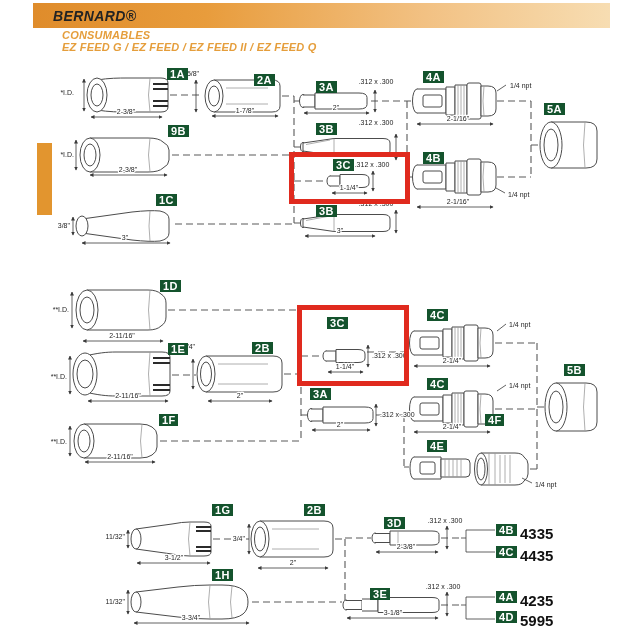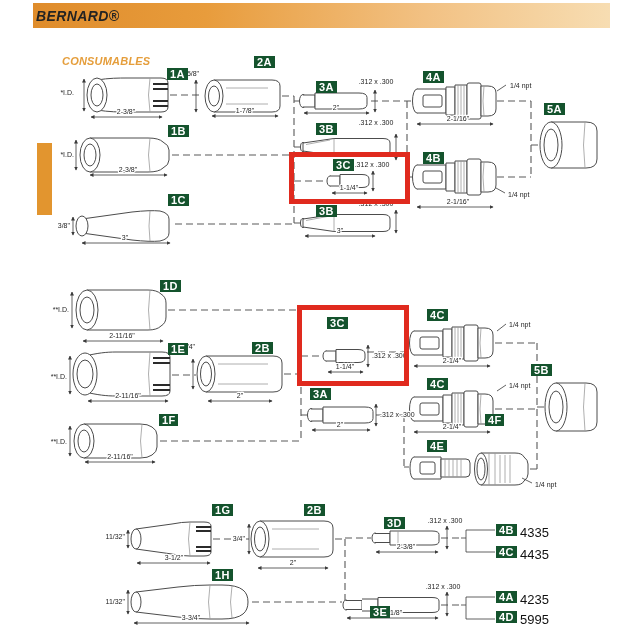--- a/index.html
+++ b/index.html
@@ -2,49 +2,50 @@
 <html><head>
 <meta charset="utf-8">
 <style>
   html,body{margin:0;padding:0;background:#fff;}
   .page{position:relative;width:640px;height:640px;background:#fff;overflow:hidden;
         font-family:"Liberation Sans",sans-serif;}
   .header-bar{position:absolute;left:33px;top:3px;width:577px;height:25px;
         background:linear-gradient(90deg,#DF8C2B 0%,#E89C3C 30%,#F2C183 68%,#F7DDB2 100%);
         display:flex;align-items:center;}
   .brand{font-style:italic;font-weight:bold;font-size:14px;color:#232323;
-        padding-left:3px;letter-spacing:.4px;}
+        padding-left:20px;letter-spacing:.4px;}
   .sub{position:absolute;color:#E59E3C;font-weight:bold;font-style:italic;font-size:11px;
         letter-spacing:.2px;white-space:nowrap;}
-  .sub1{left:62px;top:29px;margin-top:26px;}
+  .sub1{left:62px;top:29px;}
   .sub2{left:62px;top:41px;}
   .side-tab{position:absolute;left:37px;top:143px;width:15px;height:72px;background:#E2952F;}
   .badge{position:absolute;background:#14532d;color:#fff;font-weight:bold;font-size:11px;
         line-height:12px;padding:0 3px;letter-spacing:.3px;}
-  .code{position:absolute;font-weight:normal;font-size:13px;color:#111;}
+  .code{position:absolute;font-weight:bold;font-size:15px;color:#111;}
   .hl{position:absolute;border:5px solid #E02A1E;box-sizing:border-box;}
   svg.diagram{position:absolute;left:0;top:0;}
   .part{fill:#fff;stroke:#4c4c4c;stroke-width:1;stroke-linejoin:round;}
   .thin{fill:none;stroke:#9a9a9a;stroke-width:.8;}
   .slot{fill:none;stroke:#2b2b2b;stroke-width:1.8;}
   .dash{fill:none;stroke:#5a5a5a;stroke-width:1.1;stroke-dasharray:7 4;}
   .dim{fill:none;stroke:#3a3a3a;stroke-width:.8;}
   .dimtext{font-family:"Liberation Sans",sans-serif;font-size:7px;fill:#1d1d1d;
         paint-order:stroke;stroke:#fff;stroke-width:2.5px;stroke-linejoin:round;}
   .mid{text-anchor:middle}.end{text-anchor:end}
 </style>
 </head>
 <body>
 
 <div class="page">
 
   <div class="header-bar">
     <span class="brand">BERNARD®</span>
   </div>
   <div class="sub sub1">CONSUMABLES</div>
+  <div class="sub sub2">EZ FEED G / EZ FEED / EZ FEED II / EZ FEED Q</div>
   <div class="side-tab"></div>
 
   <svg class="diagram" width="640" height="640" viewBox="0 0 640 640">
     <defs>
       <marker id="ar" viewBox="0 0 8 8" refX="7" refY="4" markerWidth="5" markerHeight="5" orient="auto-start-reverse">
           <path d="M0 0L8 4L0 8Z" fill="#3a3a3a"></path>
         </marker>
     </defs>
 
     <g>
@@ -332,48 +333,48 @@
       <text class="dimtext mid" x="191" y="620">3-3/4"</text>
       <text class="dimtext mid" x="443" y="589">.312 x .300</text>
       <text class="dimtext mid" x="393" y="615">3-1/8"</text>
     </g>
   </svg>
 
   <div class="hl" style="left:289px;top:152px;width:121px;height:52px"></div>
   <div class="hl" style="left:297px;top:305px;width:112px;height:81px"></div>
 
   <span class="badge" style="left:167px;top:68px">1A</span>
-  <span class="badge" style="left:254px;top:56px">2A</span>
-  <span class="badge" style="left:168px;top:125px">1B</span>
-  <span class="badge" style="left:168px;top:194px">1C</span>
+  <span class="badge" style="left:254px;top:74px">2A</span>
+  <span class="badge" style="left:168px;top:125px">9B</span>
+  <span class="badge" style="left:156px;top:194px">1C</span>
   <span class="badge" style="left:316px;top:81px">3A</span>
   <span class="badge" style="left:316px;top:123px">3B</span>
   <span class="badge" style="left:333px;top:159px">3C</span>
   <span class="badge" style="left:316px;top:205px">3B</span>
   <span class="badge" style="left:423px;top:71px">4A</span>
   <span class="badge" style="left:423px;top:152px">4B</span>
   <span class="badge" style="left:544px;top:103px">5A</span>
   <span class="badge" style="left:160px;top:280px">1D</span>
   <span class="badge" style="left:168px;top: 343px">1E</span>
   <span class="badge" style="left:252px;top:342px">2B</span>
   <span class="badge" style="left:327px;top:317px">3C</span>
   <span class="badge" style="left:310px;top:388px">3A</span>
   <span class="badge" style="left:427px;top:309px">4C</span>
   <span class="badge" style="left:427px;top:378px">4C</span>
-  <span class="badge" style="left:531px;top:364px">5B</span>
+  <span class="badge" style="left:564px;top:364px">5B</span>
   <span class="badge" style="left:159px;top:414px">1F</span>
   <span class="badge" style="left:427px;top:440px">4E</span>
   <span class="badge" style="left:485px;top:414px">4F</span>
   <span class="badge" style="left:212px;top:504px">1G</span>
   <span class="badge" style="left:304px;top:504px">2B</span>
   <span class="badge" style="left:384px;top:517px">3D</span>
   <span class="badge" style="left:496px;top:524px">4B</span>
   <span class="badge" style="left:496px;top:546px">4C</span>
   <span class="badge" style="left:212px;top:569px">1H</span>
-  <span class="badge" style="left:370px;top:606px">3E</span>
+  <span class="badge" style="left:370px;top:588px">3E</span>
   <span class="badge" style="left:496px;top:591px">4A</span>
   <span class="badge" style="left:496px;top:611px">4D</span>
 
   <span class="code" style="left:520px;top:525px">4335</span>
   <span class="code" style="left:520px;top:547px">4435</span>
   <span class="code" style="left:520px;top:592px">4235</span>
   <span class="code" style="left:520px;top:612px">5995</span>
 
 </div>
 

